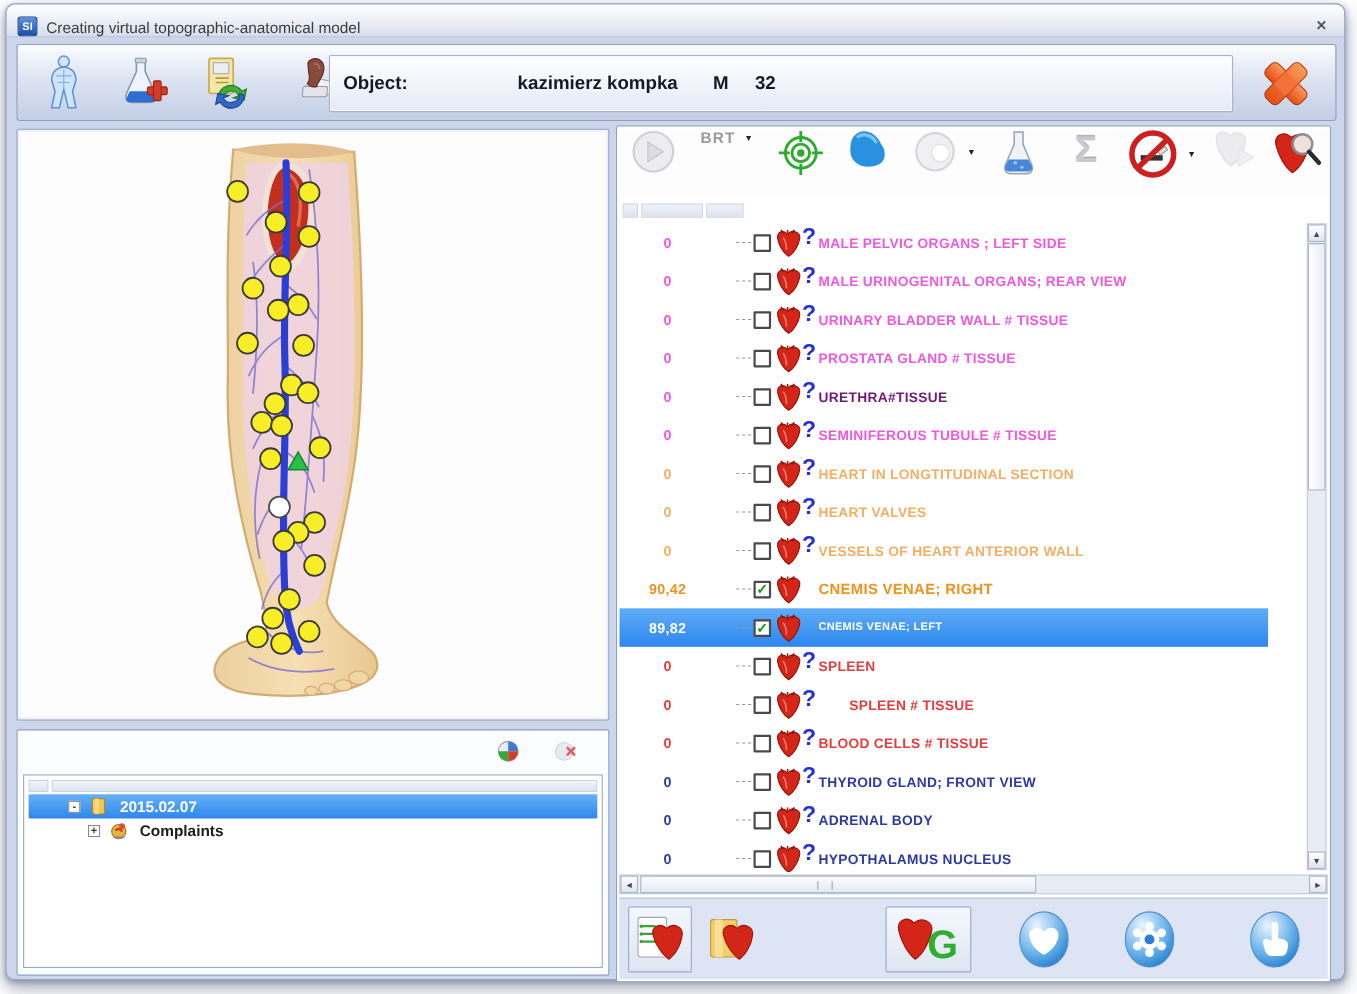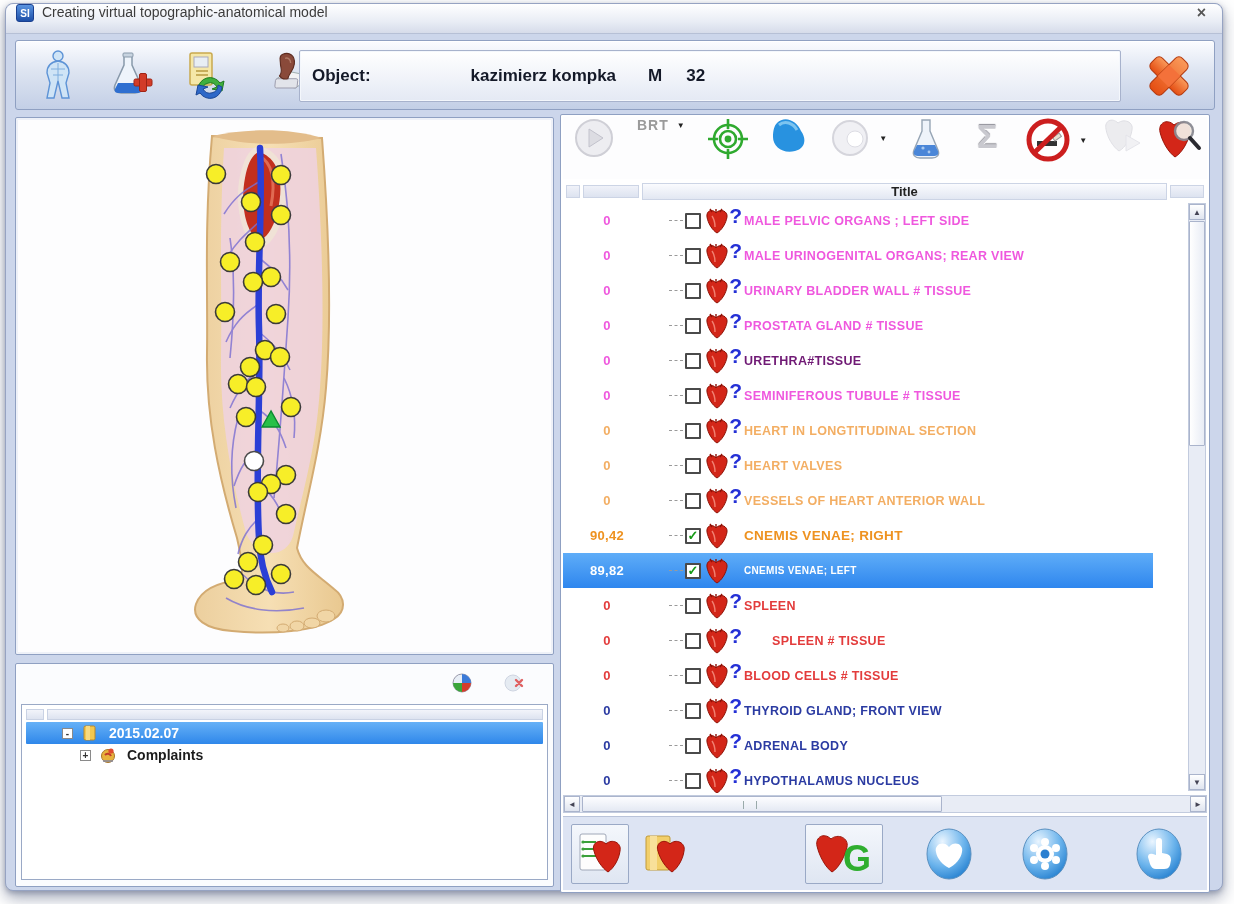--- a/index.html
+++ b/index.html
@@ -5,21 +5,21 @@
   html,body{margin:0;padding:0;background:#fff;}
   *{box-sizing:border-box;font-family:"Liberation Sans",sans-serif;}
   #stage{position:relative;width:1234px;height:904px;background:#fff;overflow:hidden;}
 
   
   .window{position:absolute;left:5px;top:3px;width:1218px;height:888px;
     background:#ccd6eb;border:1px solid #96a3c2;border-radius:8px;
     box-shadow:0 7px 16px rgba(90,100,130,.55),0 2px 5px rgba(90,100,130,.4);}
   .titlebar{position:absolute;left:0;top:0;right:0;height:30px;border-radius:8px 8px 0 0;
     background:linear-gradient(#ffffff,#e9edf5 60%,#d6dcea);border-bottom:1px solid #b6c0d6;
-    display:flex;align-items:flex-start;padding:0 10px;}
+    display:flex;align-items:flex-end;padding:0 10px;}
   .app-icon{width:18px;height:18px;border-radius:3px;background:linear-gradient(#5a94e0,#1d4fa8);
     color:#fff;font-size:10px;font-weight:bold;display:flex;align-items:center;justify-content:center;
     border:1px solid #1a4090;margin-right:8px;}
   .title-text{font-size:14px;color:#3c3c3c;}
   .close-x{margin-left:auto;color:#555;font-size:16px;font-weight:bold;cursor:default;padding:0 6px;}
 
   
   .main-toolbar{position:absolute;left:9px;top:36px;width:1200px;height:70px;
     background:linear-gradient(#fbfcff,#dde4f1 45%,#c3cfe6);
     border:1px solid #8fa0c2;border-radius:3px;box-shadow:inset 0 1px 0 #fff;
@@ -385,21 +385,20 @@
             <path d="M17 8 C10 1 1 6 3 15 C5 24 11 35 18 40 C25 36 31 25 33 16 C35 7 24 2 17 8 Z" fill="#d32618" stroke="#9a1408"></path>
             <circle cx="27" cy="14" r="9" fill="#f2ece4" stroke="#8a8a92" stroke-width="2.4" opacity=".95"></circle>
             <path d="M33 21 l9 10" stroke="#2a2a30" stroke-width="4" stroke-linecap="round"></path>
           </svg>
         </div>
       </div>
 
       <div class="rp-table-header">
         <div class="seg" style="width:14px"></div>
         <div class="seg" style="width:56px"></div>
-        <div class="seg title-seg" style="flex:1">Title</div>
         <div class="seg" style="width:34px"></div>
       </div>
 
       <div class="rp-rows">
           <div class="trow hasq">
       <span class="val" style="color: rgb(239, 88, 222);">0</span>
       <span class="dash"></span>
       <span class="cbx"></span>
       <span class="hwrap">
         <svg width="24" height="26" viewBox="0 0 24 26">

